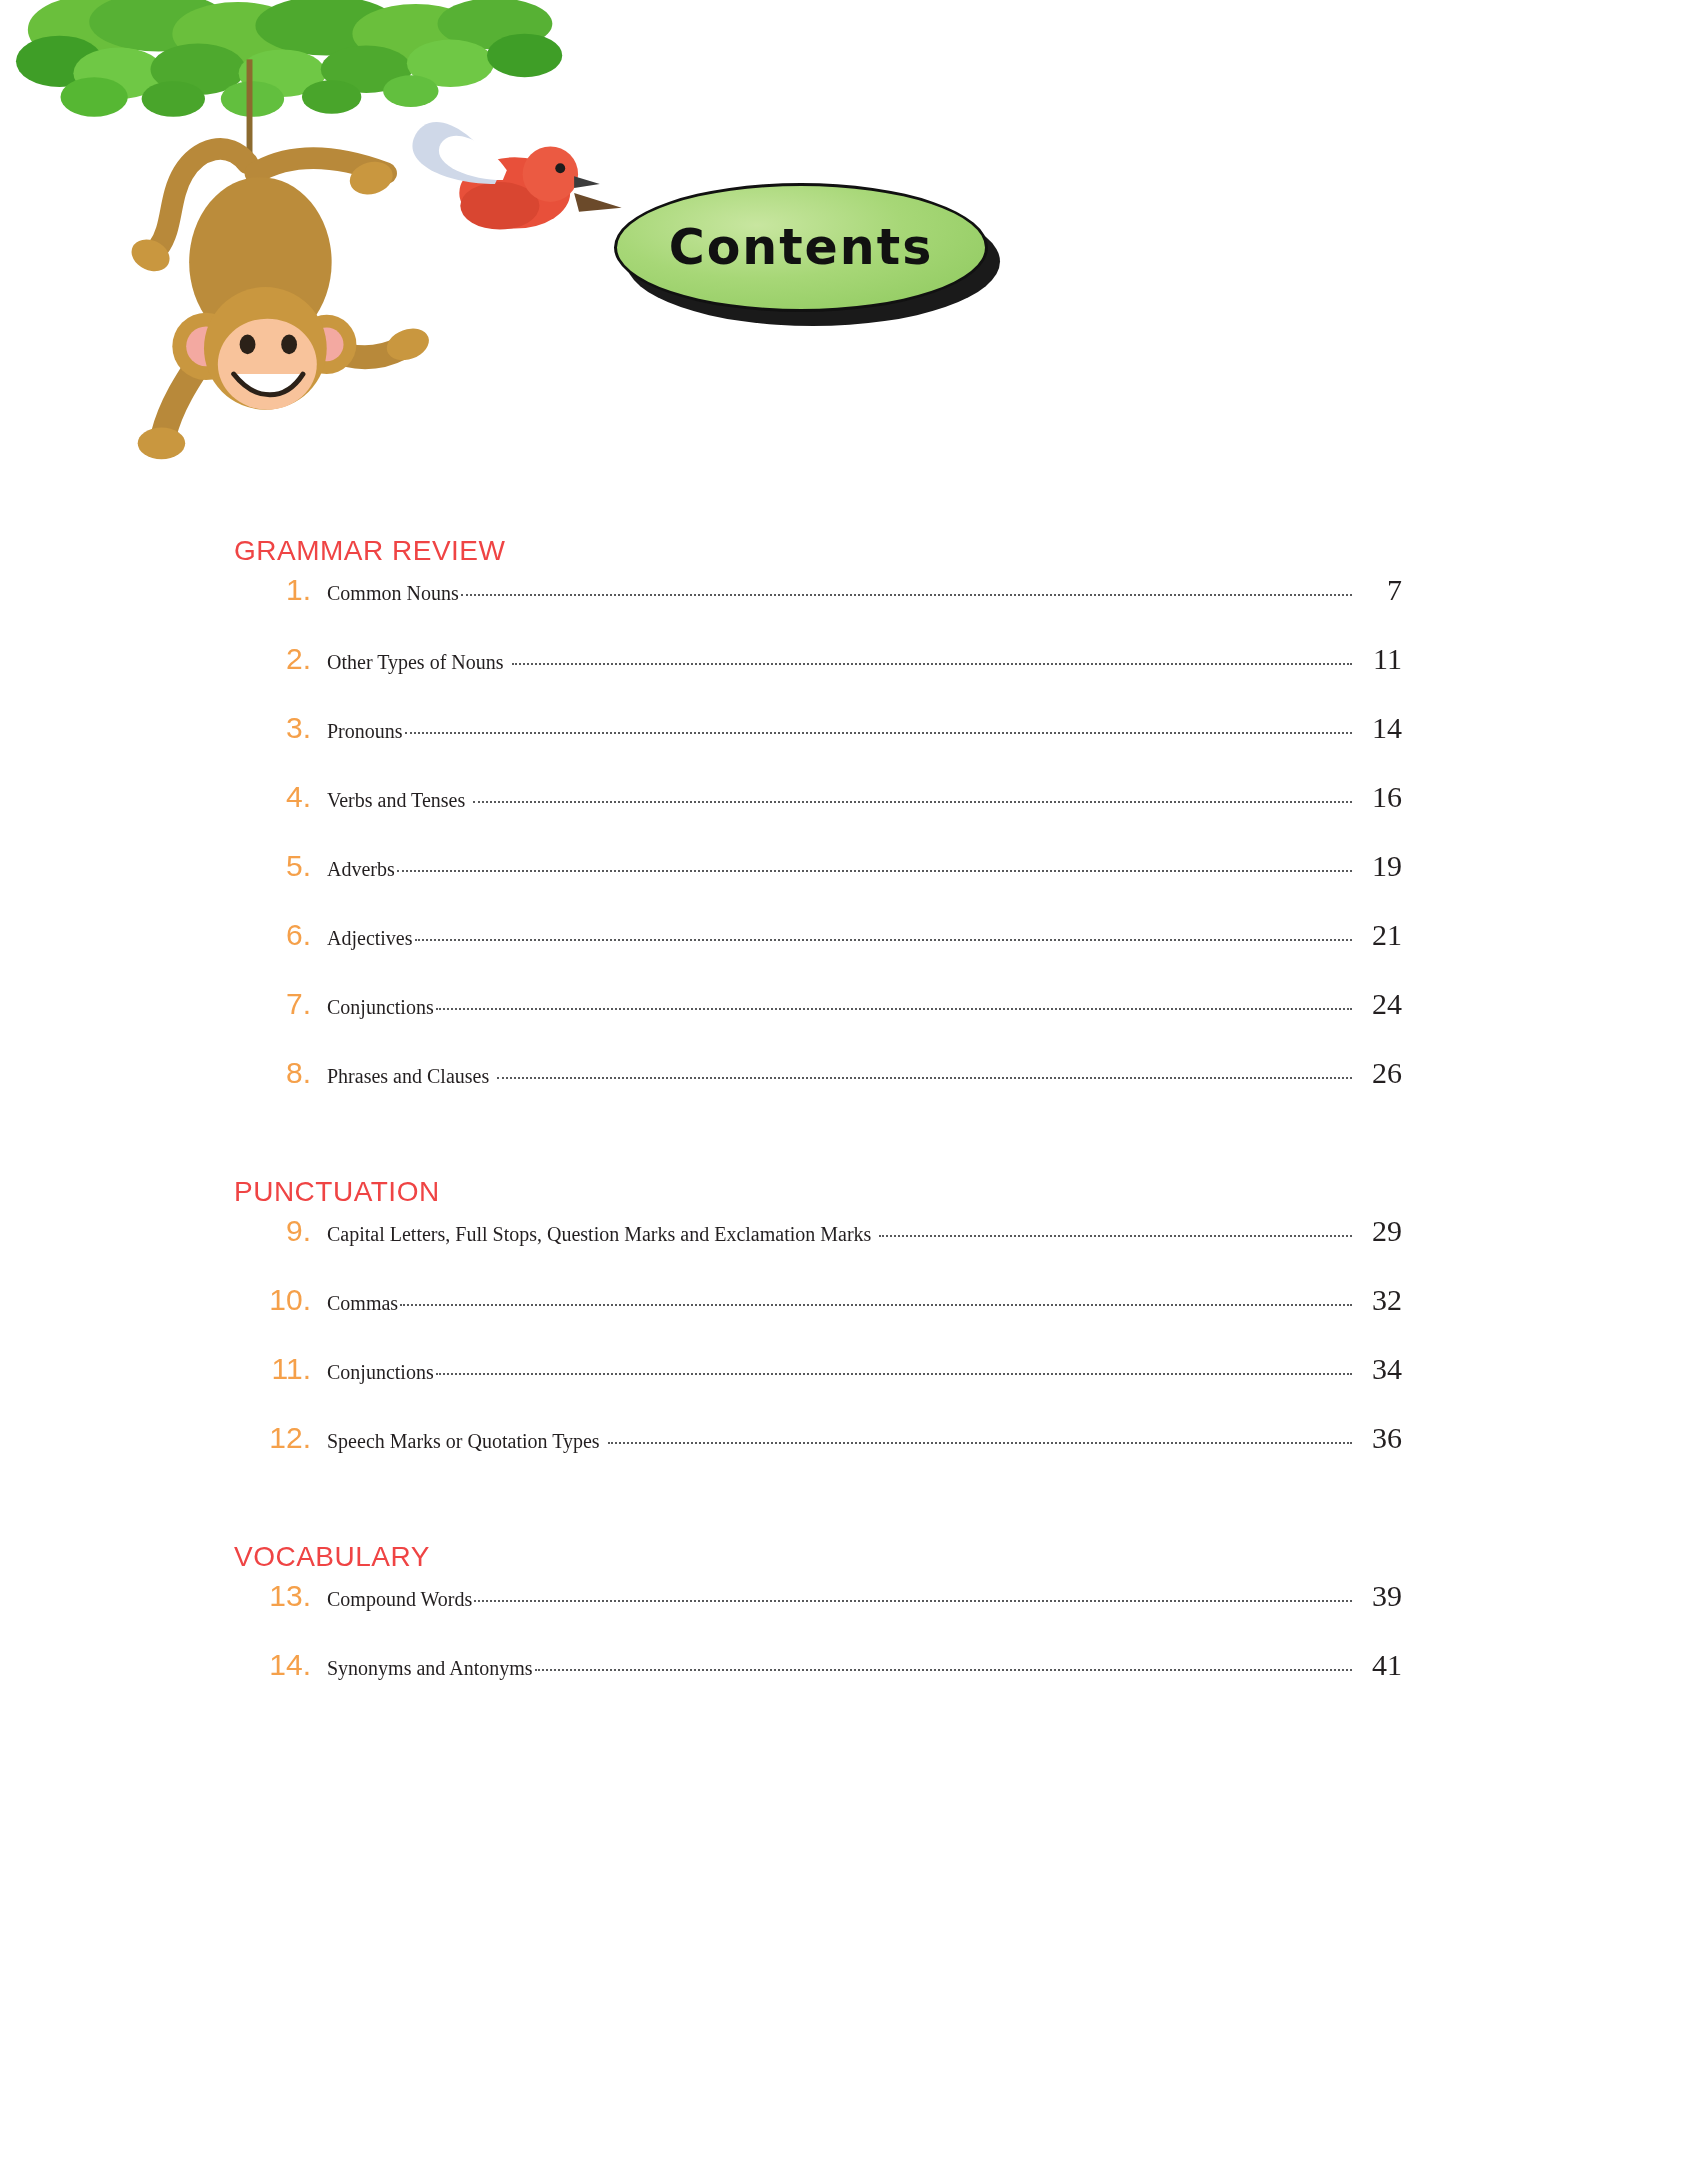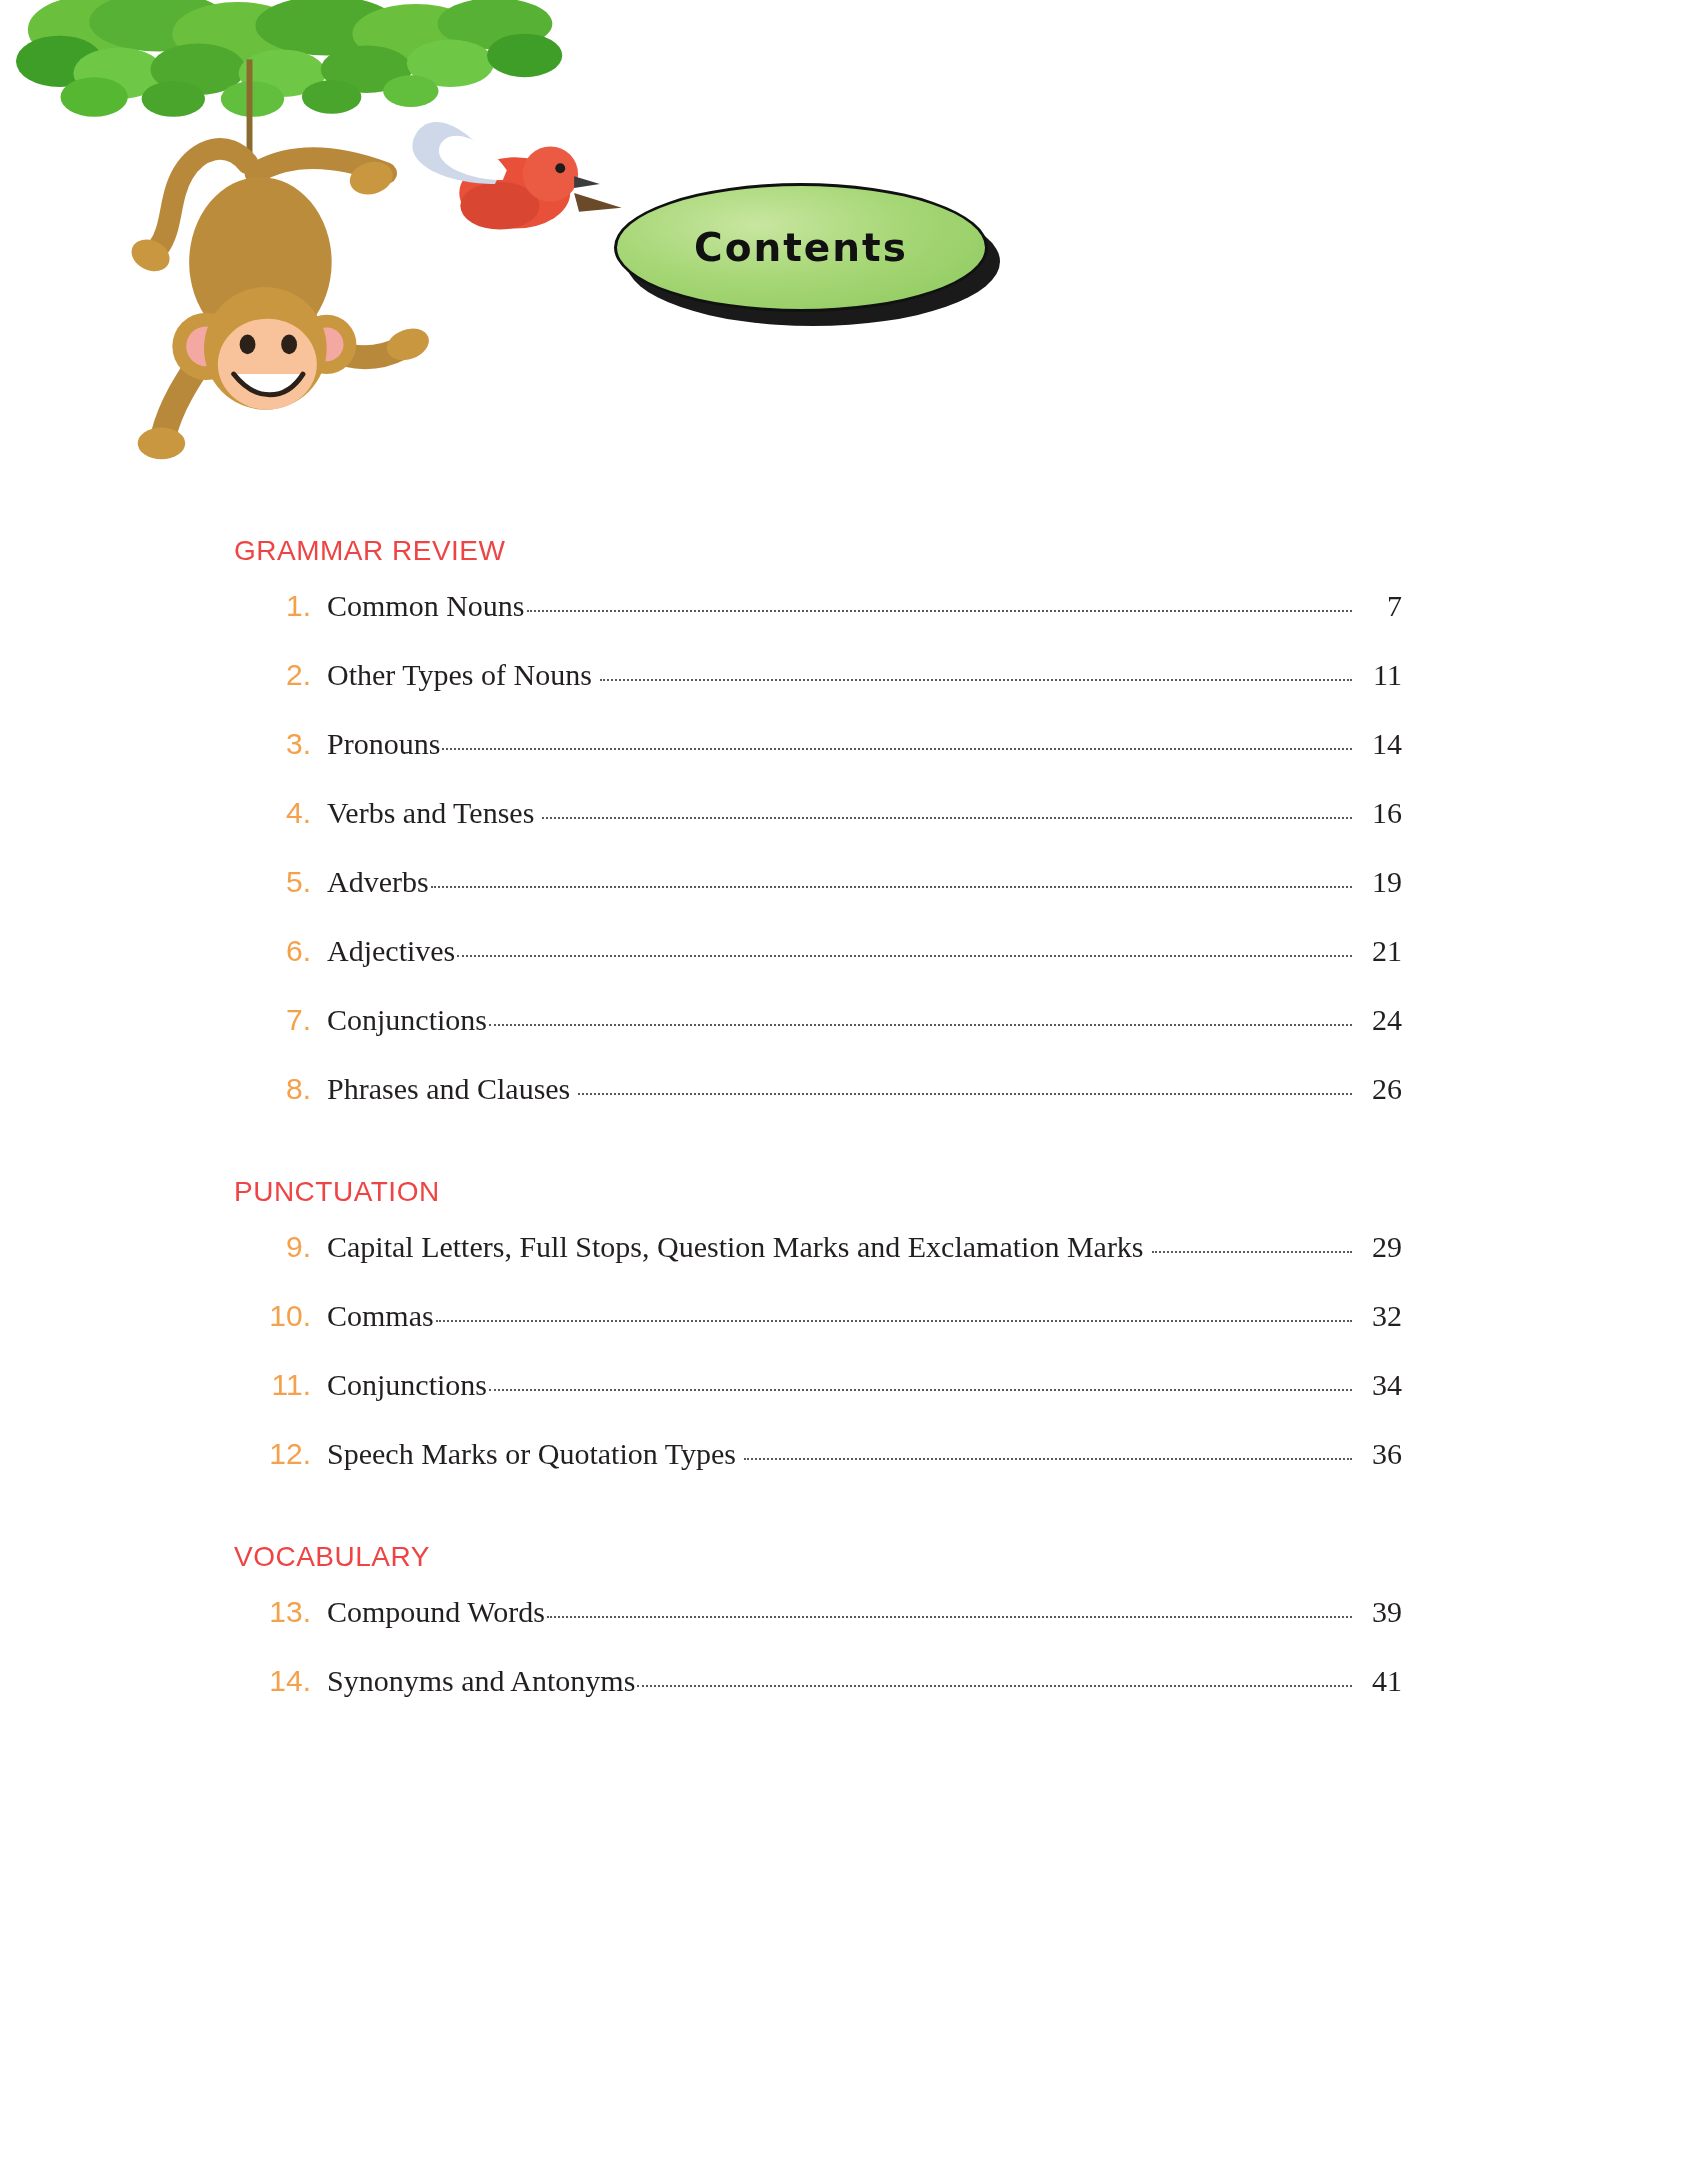--- a/index.html
+++ b/index.html
@@ -57,21 +57,21 @@
     position: absolute;
     left: 0;
     top: 0;
     width: 374px;
     height: 129px;
     display: flex;
     align-items: center;
     justify-content: center;
     font-family: "DejaVu Sans", sans-serif;
     font-weight: bold;
-    font-size: 39px;
+    font-size: 49px;
     letter-spacing: 2px;
     color: #111111;
   }
 
   
   .toc {
     position: absolute;
     left: 234px;
     top: 535px;
     width: 1168px;
@@ -99,23 +99,22 @@
     text-align: right;
     padding-right: 16px;
     font-family: "Liberation Sans", sans-serif;
     font-size: 30px;
     color: #f5a04a;
     flex: none;
   }
   .entry .title {
     white-space: nowrap;
     font-family: "Liberation Serif", serif;
-    font-size: 30px;
+    font-size: 20px;
     color: #231f20;
-    margin-top: 16px;
   }
   .entry .leader {
     flex: 1 1 auto;
     margin: 0 2px;
     position: relative;
     bottom: 4px;
     border-bottom: 2px dotted #58595b;
     height: 0;
     min-width: 10px;
   }

